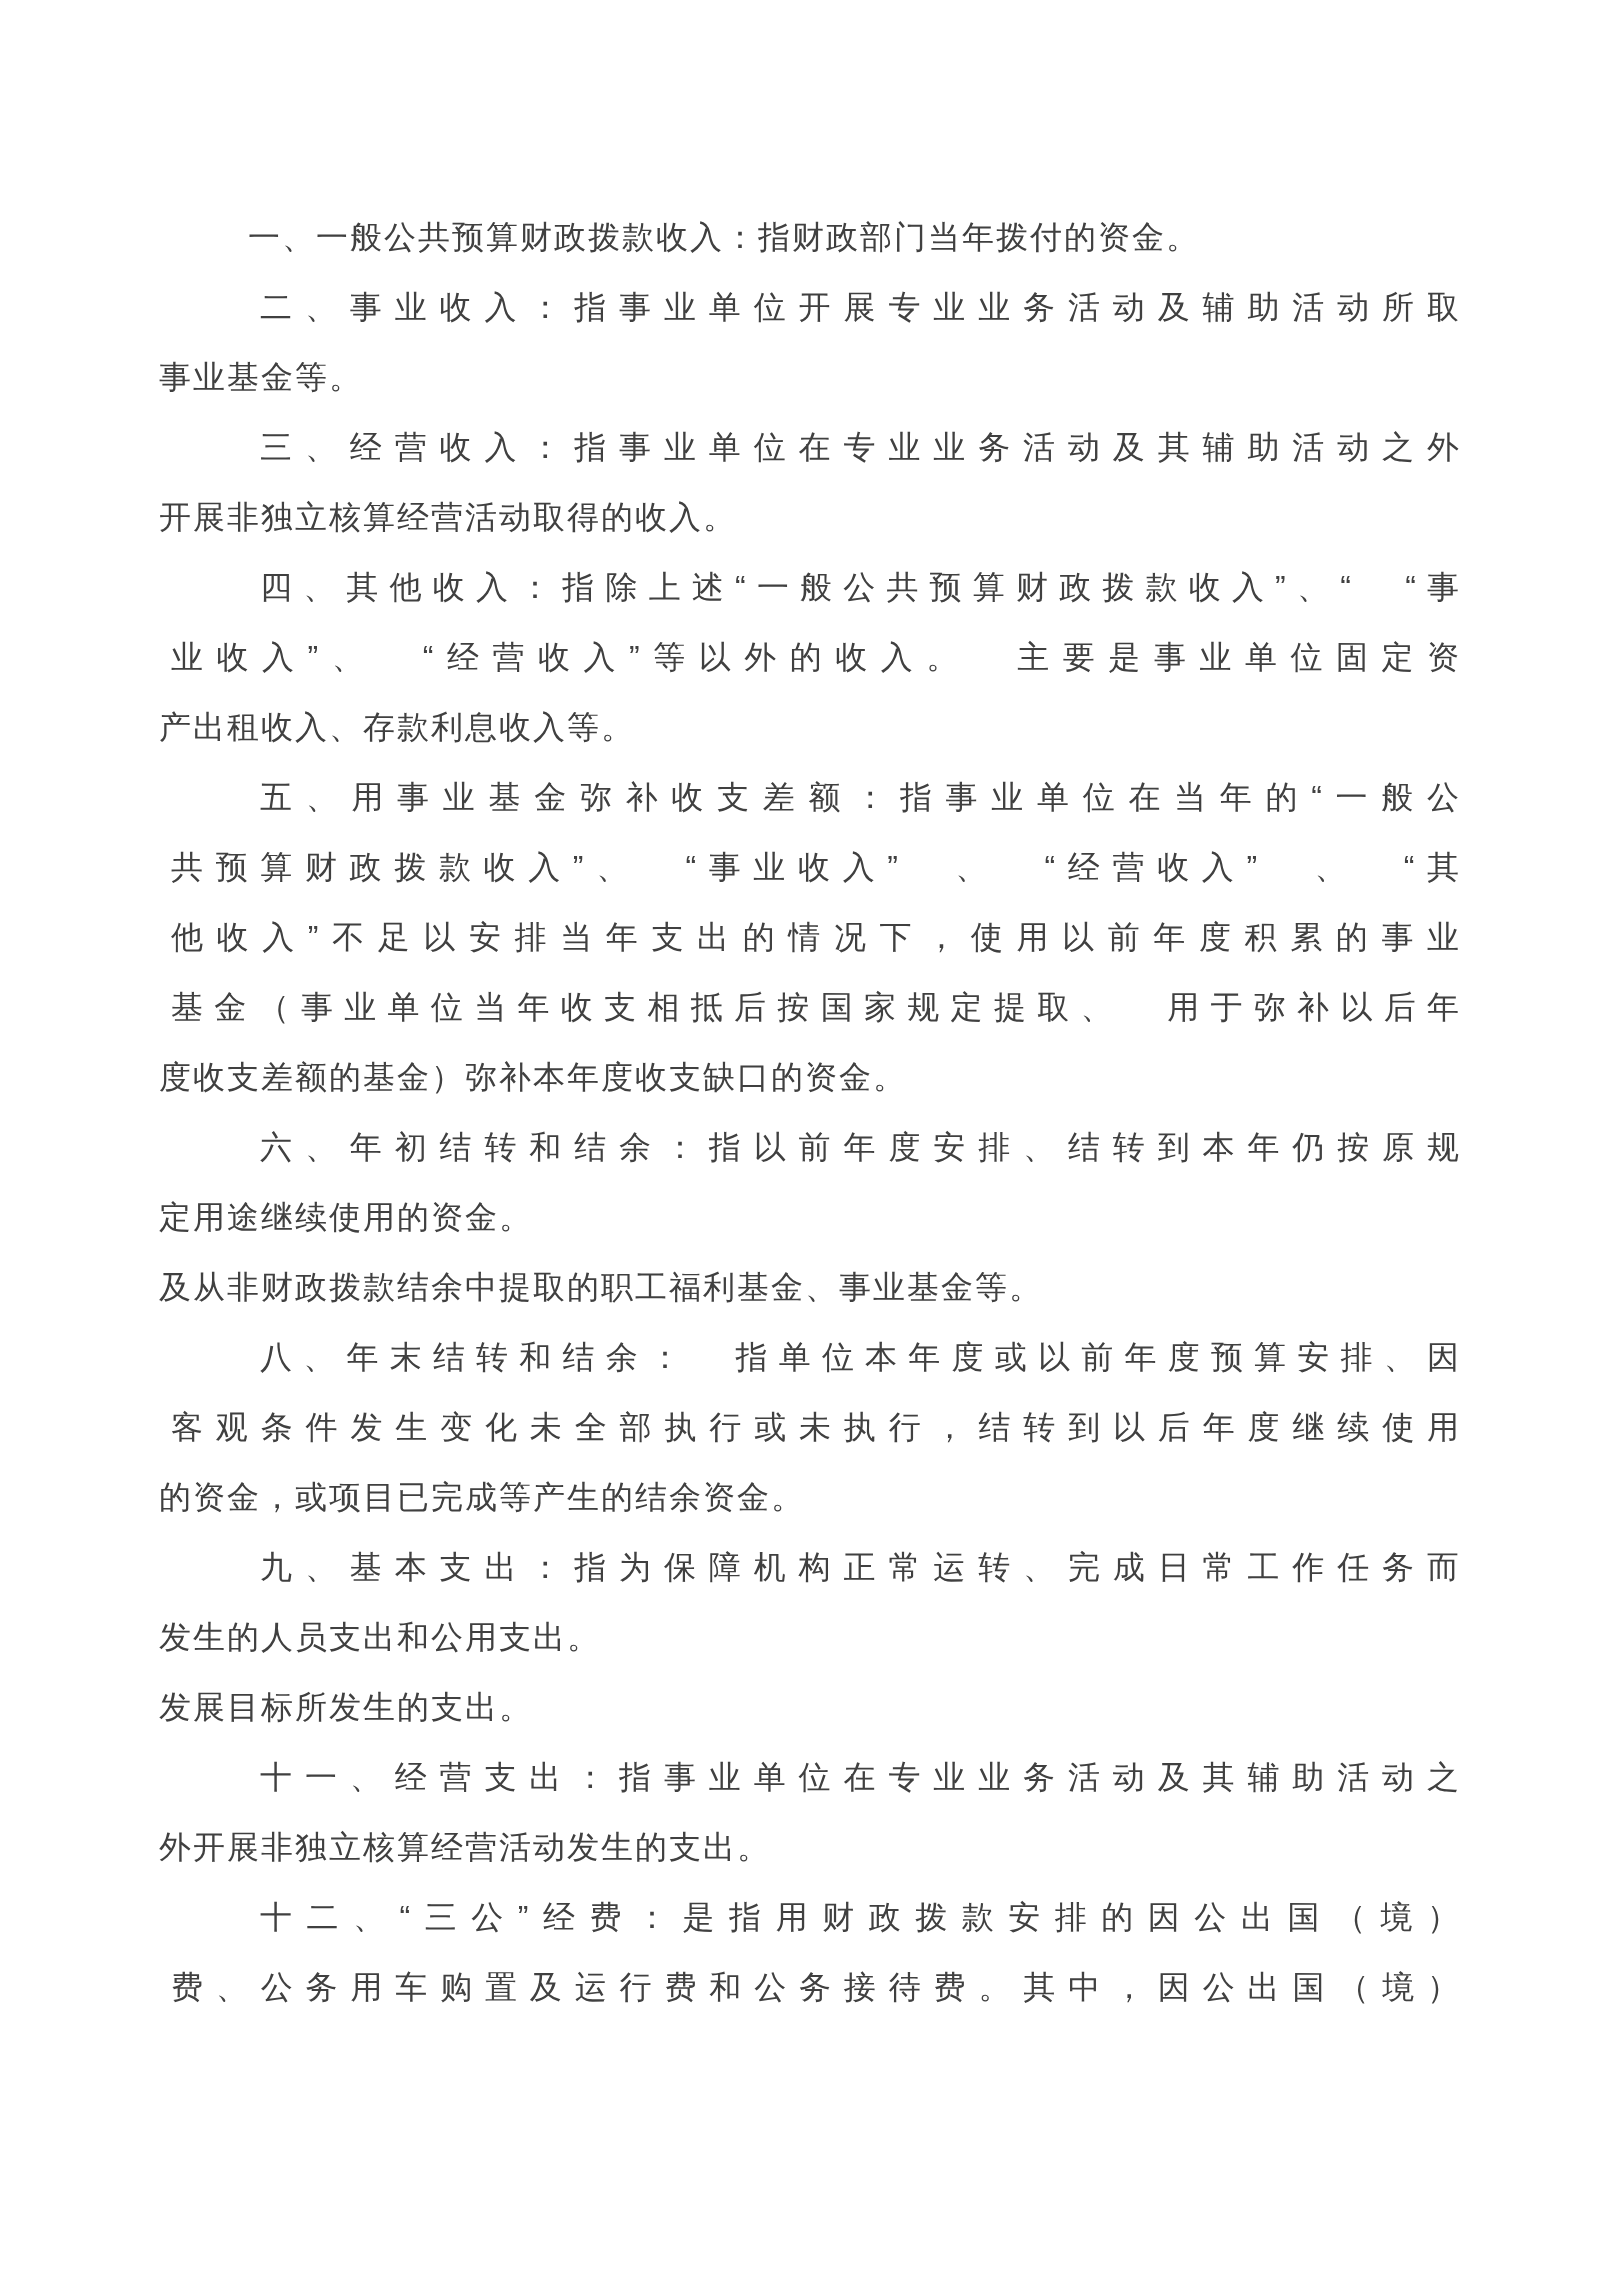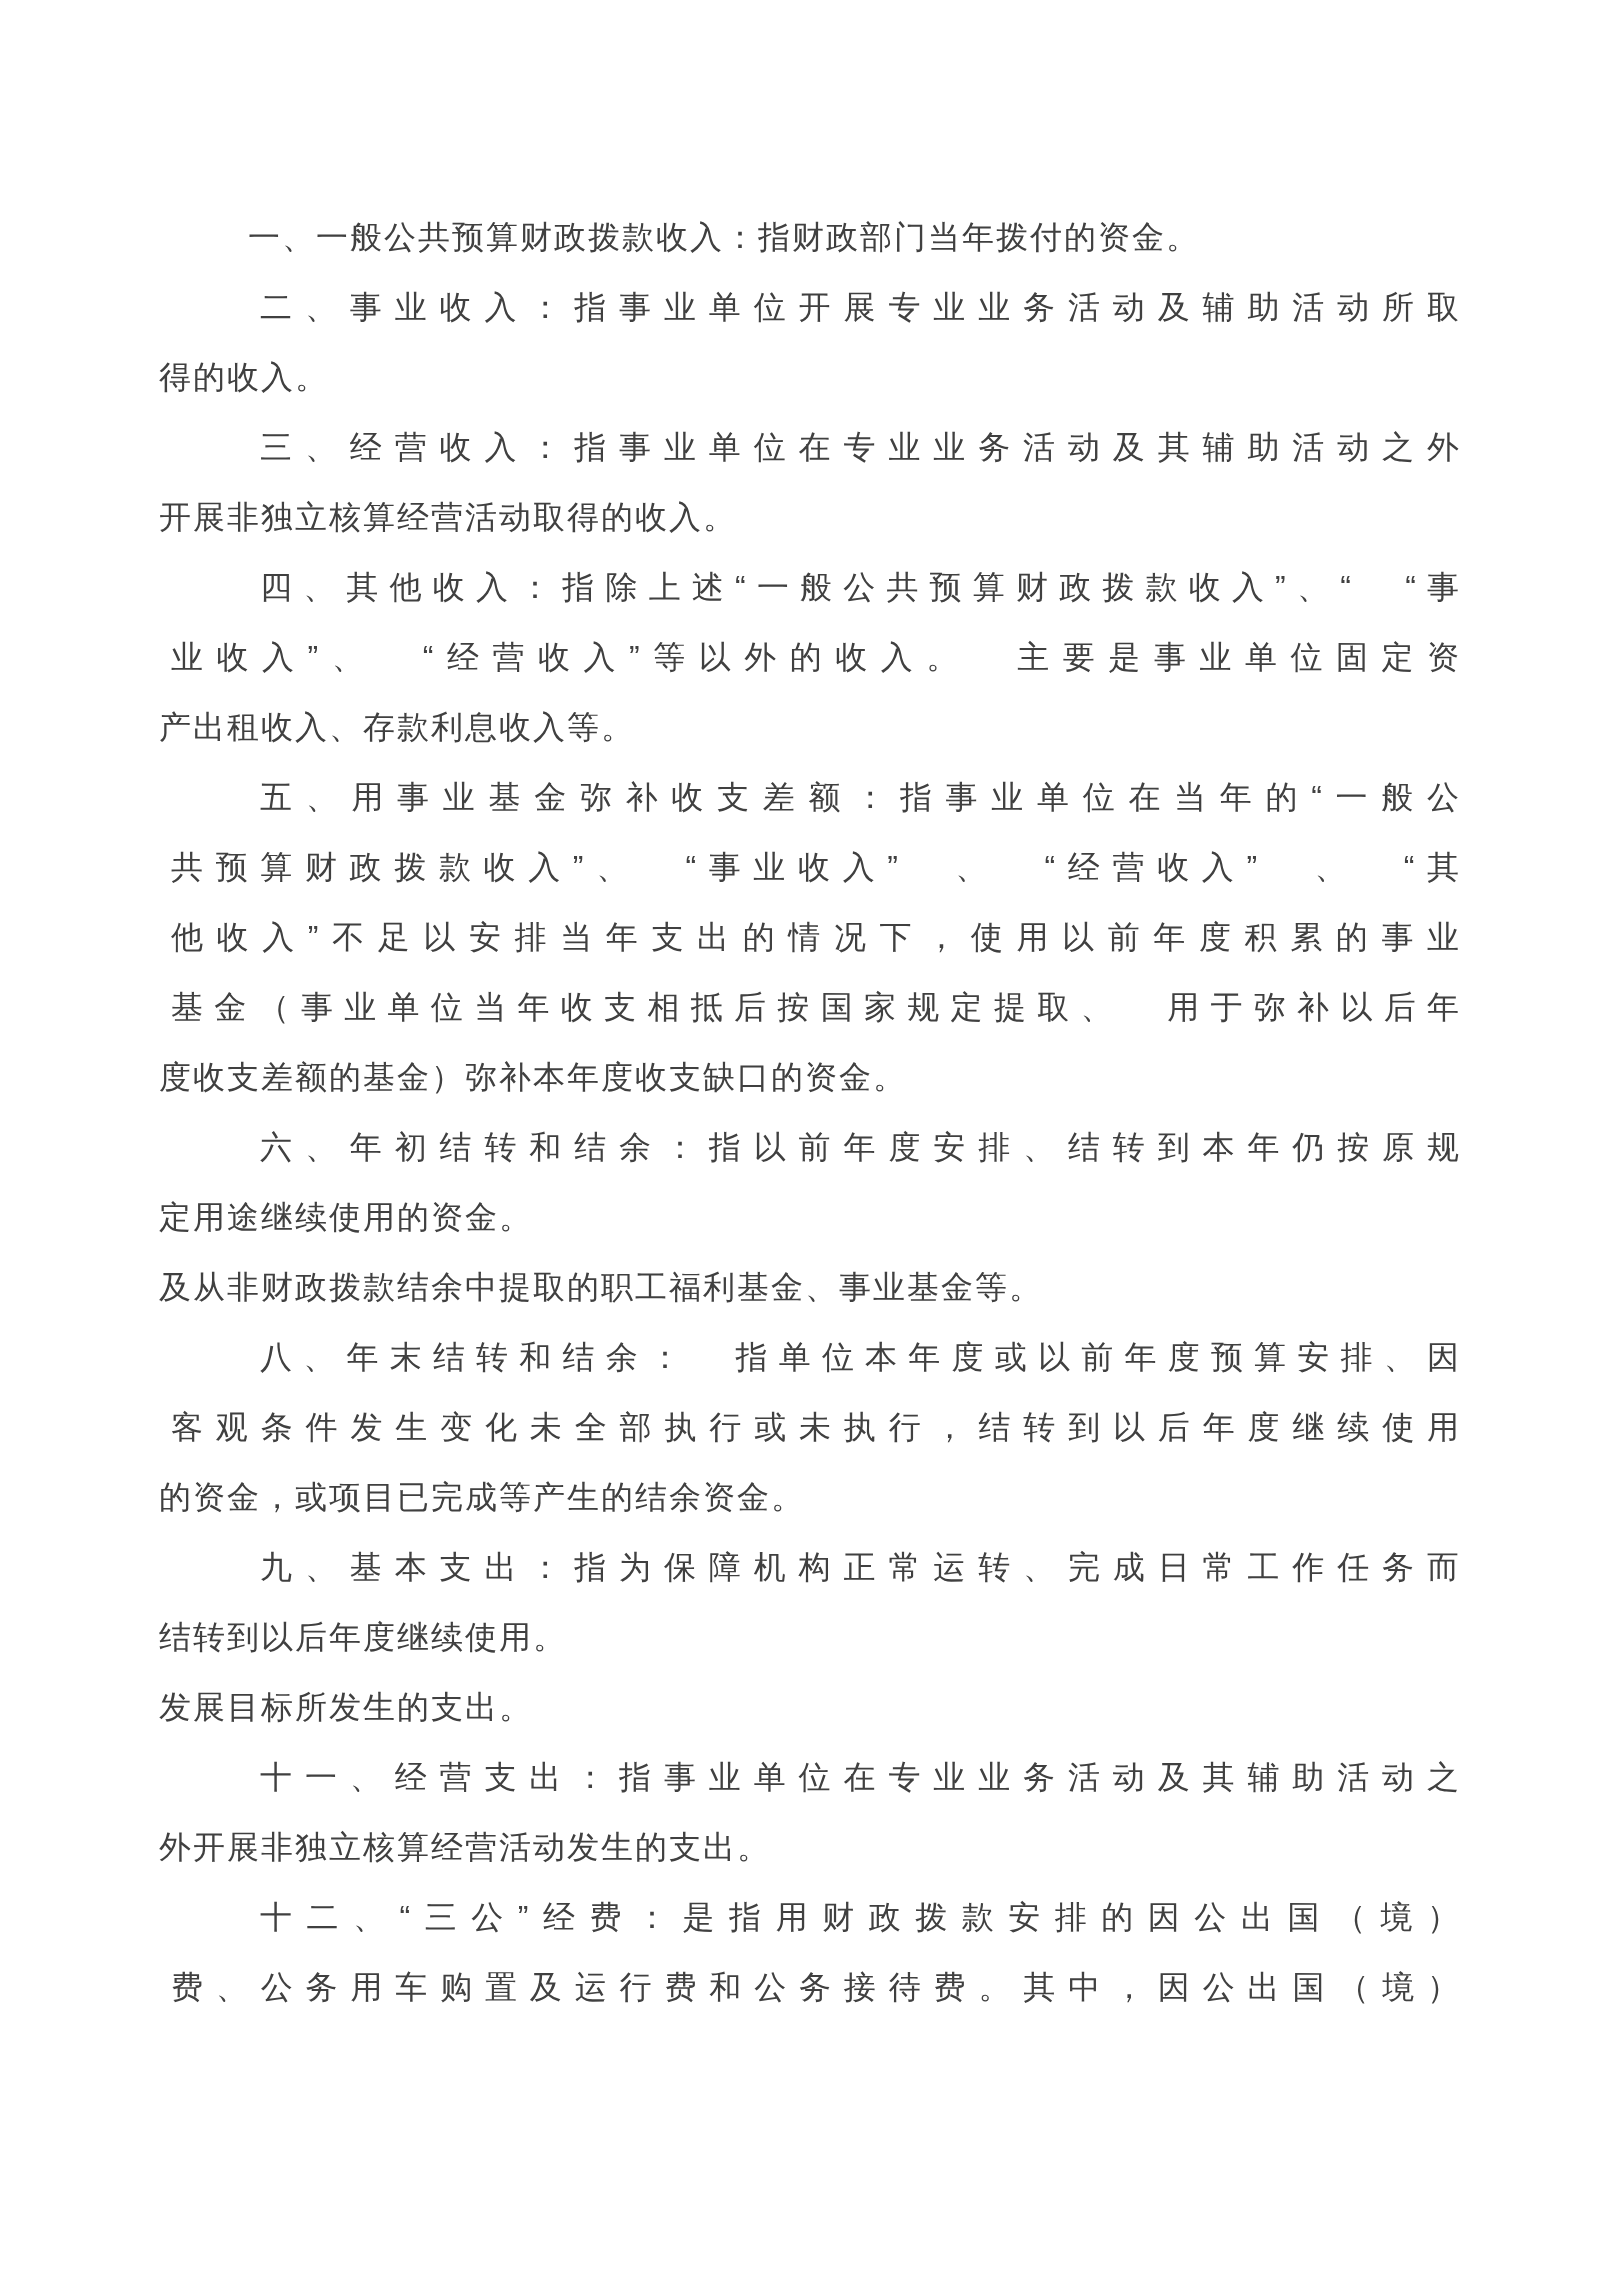--- a/index.html
+++ b/index.html
@@ -37,39 +37,39 @@
     margin-left: 12px;
   }
 </style>
 </head>
 <body>
 
 <div class="page">
   <div class="textblock">
     <div class="line indent">一、一般公共预算财政拨款收入：指财政部门当年拨付的资金。</div>
     <div class="line indent fill">二、事业收入：指事业单位开展专业业务活动及辅助活动所取</div>
-    <div class="line">得的收入。</div>
+    <div class="line">事业基金等。</div>
     <div class="line indent fill">三、经营收入：指事业单位在专业业务活动及其辅助活动之外</div>
     <div class="line">开展非独立核算经营活动取得的收入。</div>
     <div class="line indent fill">四、其他收入：指除上述“一般公共预算财政拨款收入”、“　“事</div>
     <div class="line fill">业收入”、　“经营收入”等以外的收入。　主要是事业单位固定资</div>
     <div class="line">产出租收入、存款利息收入等。</div>
     <div class="line indent fill">五、用事业基金弥补收支差额：指事业单位在当年的“一般公</div>
     <div class="line fill">共预算财政拨款收入”、　“事业收入”　、　“经营收入”　、　“其</div>
     <div class="line fill">他收入”不足以安排当年支出的情况下，使用以前年度积累的事业</div>
     <div class="line fill">基金（事业单位当年收支相抵后按国家规定提取、　用于弥补以后年</div>
     <div class="line">度收支差额的基金）弥补本年度收支缺口的资金。</div>
     <div class="line indent fill">六、年初结转和结余：指以前年度安排、结转到本年仍按原规</div>
     <div class="line">定用途继续使用的资金。</div>
     <div class="line">及从非财政拨款结余中提取的职工福利基金、事业基金等。</div>
     <div class="line indent fill">八、年末结转和结余：　指单位本年度或以前年度预算安排、因</div>
     <div class="line fill">客观条件发生变化未全部执行或未执行，结转到以后年度继续使用</div>
     <div class="line">的资金，或项目已完成等产生的结余资金。</div>
     <div class="line indent fill">九、基本支出：指为保障机构正常运转、完成日常工作任务而</div>
-    <div class="line">结转到以后年度继续使用。</div>
+    <div class="line">发生的人员支出和公用支出。</div>
     <div class="line">发展目标所发生的支出。</div>
     <div class="line indent fill">十一、经营支出：指事业单位在专业业务活动及其辅助活动之</div>
     <div class="line">外开展非独立核算经营活动发生的支出。</div>
     <div class="line indent fill">十二、“三公”经费：是指用财政拨款安排的因公出国（境）</div>
     <div class="line fill">费、公务用车购置及运行费和公务接待费。其中，因公出国（境）</div>
   </div>
 </div>
 
 
 </body></html>

